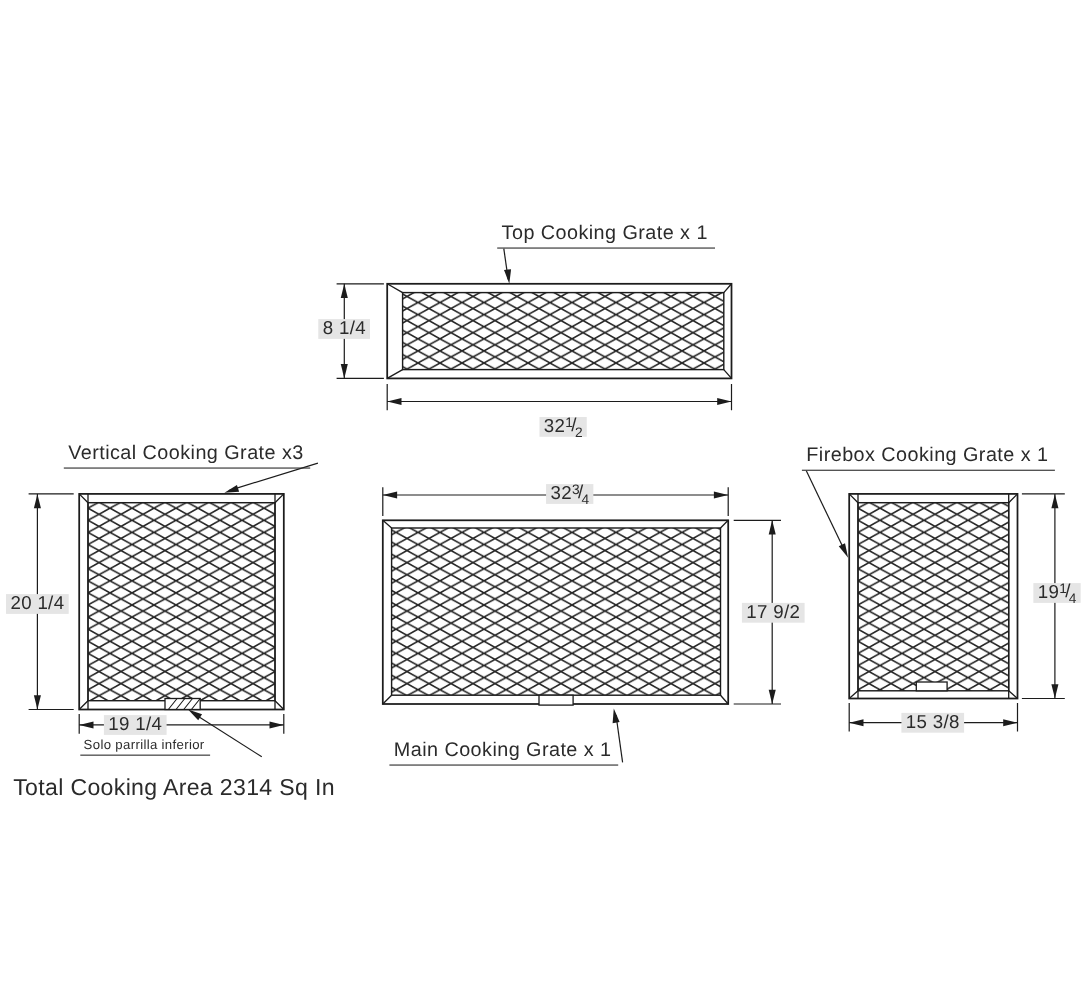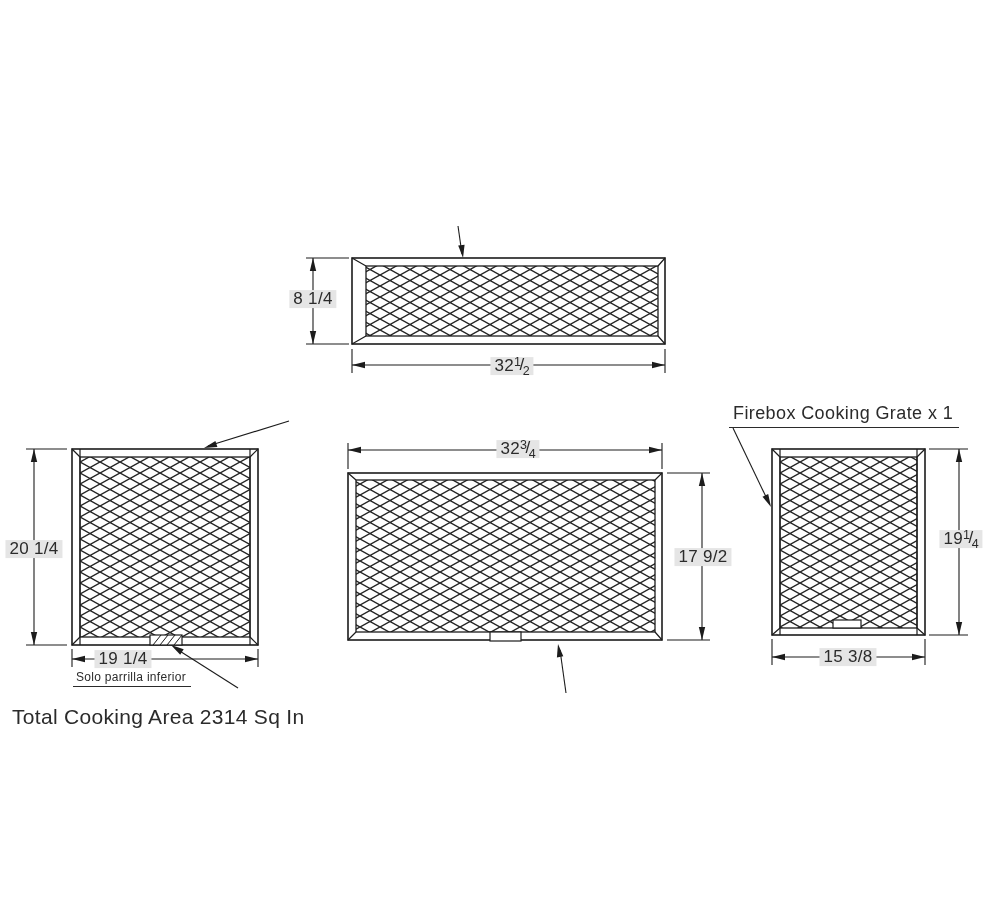--- a/index.html
+++ b/index.html
@@ -166,38 +166,41 @@
         <polygon points="925,657 912,653.8 912,660.2" fill="#1c1c1c" stroke="none"></polygon>
       </g>
 
       <g stroke-width="1.1">
         <line x1="733" y1="428" x2="768" y2="501"></line>
         <polygon points="771,507 762.5,496.7 768.2,493.9" fill="#1c1c1c" stroke="none"></polygon>
       </g>
     </g>
   </svg>
 
+  <div class="txt callout" style="left:452px;top:201px;">Top Cooking Grate x 1</div>
 
   <div class="txt dim" style="left:313px;top:299px;">8 1/4</div>
 
-  <div class="txt dim" style="left:512px;top:366px;"><span>32</span><span class="frac"><span class="num">1</span><span class="sl">/</span><span class="den">2</span></span></div>
-
+  <div class="txt dim" style="left:512px;top:388px;"><span>32</span><span class="frac"><span class="num">1</span><span class="sl">/</span><span class="den">2</span></span></div>
+
+  <div class="txt callout" style="left:58px;top:401px;">Vertical Cooking Grate x3</div>
 
   <div class="txt dim" style="left:34px;top:549px;">20 1/4</div>
 
   <div class="txt dim" style="left:123px;top:659px;">19 1/4</div>
 
   <div class="txt note" style="left:73px;top:670px;">Solo parrilla inferior</div>
 
   <div class="txt total" style="left:12px;top:705px;">Total Cooking Area 2314 Sq In</div>
 
   <div class="txt dim" style="left:518px;top:449px;"><span>32</span><span class="frac"><span class="num">3</span><span class="sl">/</span><span class="den">4</span></span></div>
 
   <div class="txt dim" style="left:703px;top:557px;">17 9/2</div>
 
+  <div class="txt callout" style="left:354px;top:671px;">Main Cooking Grate x 1</div>
 
   <div class="txt callout" style="left:729px;top:403px;">Firebox Cooking Grate x 1</div>
 
   <div class="txt dim" style="left:961px;top:539px;"><span>19</span><span class="frac"><span class="num">1</span><span class="sl">/</span><span class="den">4</span></span></div>
 
   <div class="txt dim" style="left:848px;top:657px;">15 3/8</div>
 
 </div>
 
 </body></html>

